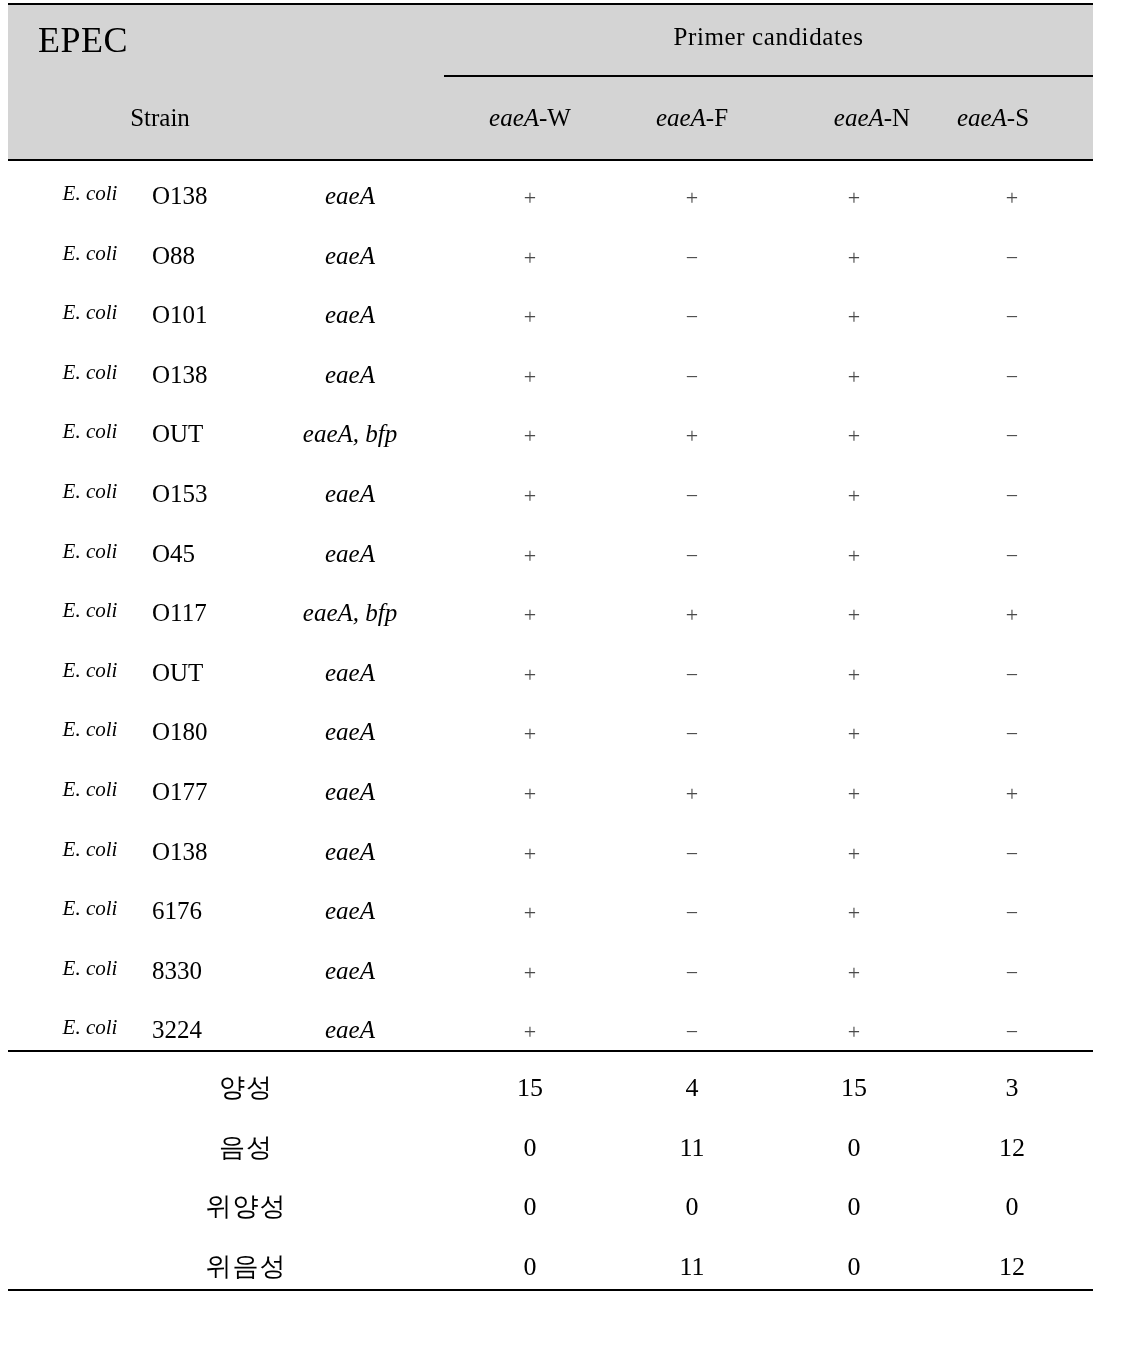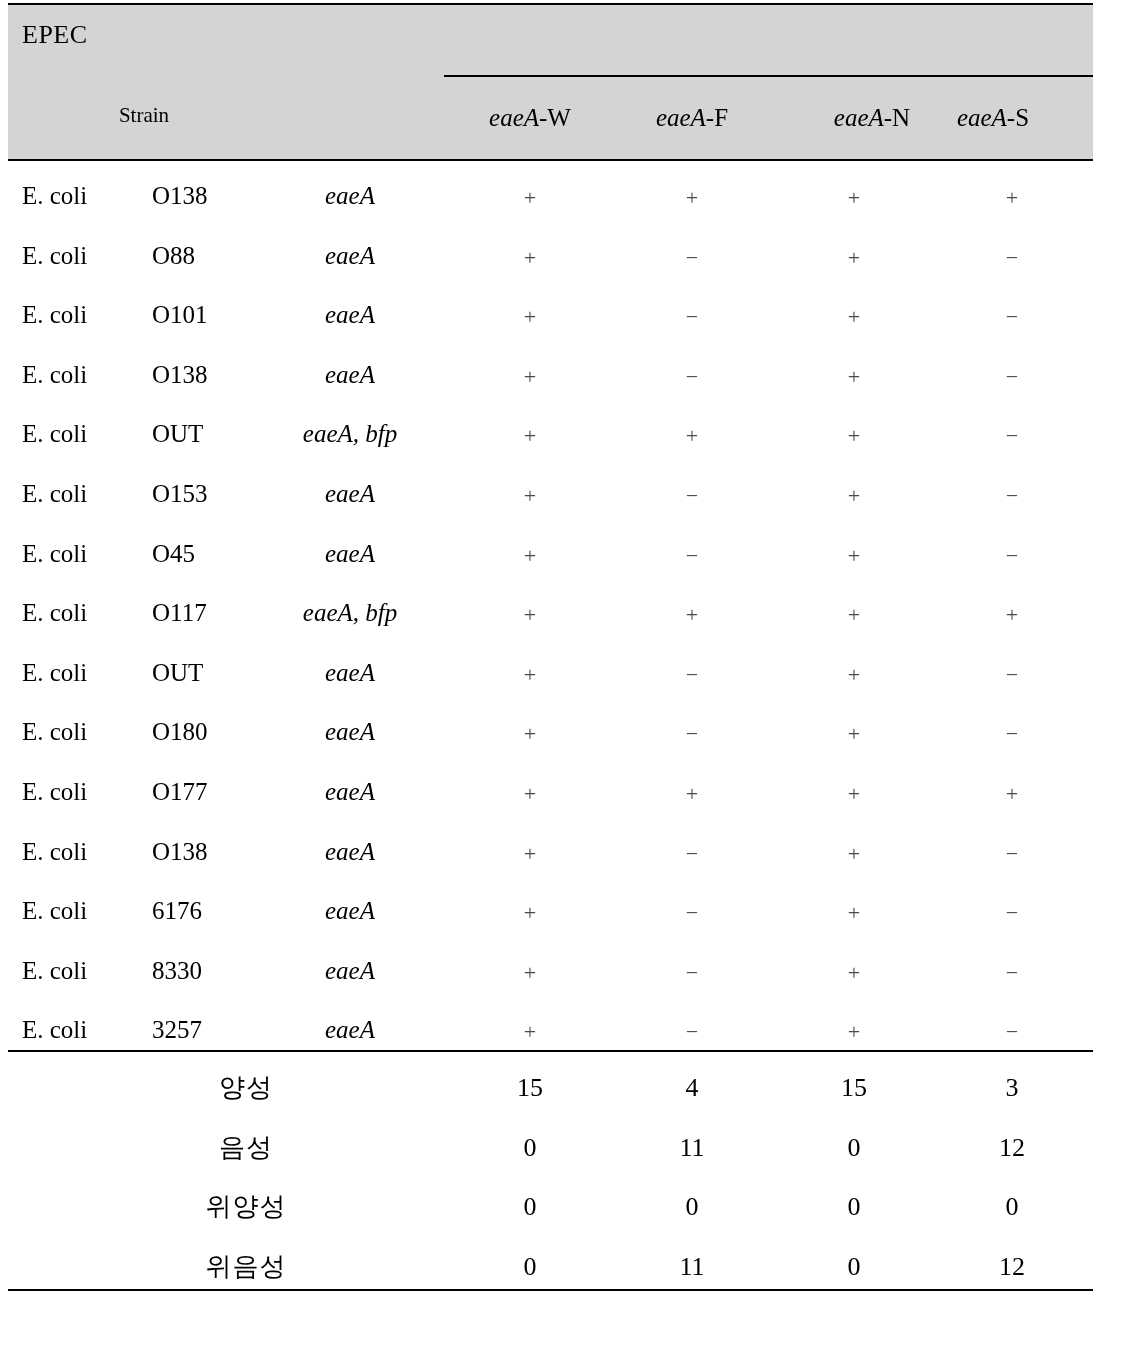--- a/index.html
+++ b/index.html
@@ -41,47 +41,47 @@
     position: absolute;
     left: 8px;
     top: 5px;
     width: 1085px;
     height: 154px;
     background: #d4d4d4;
   }
 
   .epec-label {
     position: absolute;
-    left: 22px;
+    left: 38px;
     top: 22px;
-    font-size: 26px;
+    font-size: 36px;
     letter-spacing: 0.5px;
     line-height: 1;
     white-space: nowrap;
   }
 
   .primer-title {
     position: absolute;
     left: 444px;
     top: 24px;
     width: 649px;
     text-align: center;
     font-size: 25px;
     letter-spacing: 0.6px;
     line-height: 1;
     white-space: nowrap;
   }
 
   .hdr-strain {
     position: absolute;
-    left: 70px;
+    left: 86px;
     top: 105px;
     width: 148px;
     text-align: center;
-    font-size: 21px;
+    font-size: 25px;
     line-height: 1;
     white-space: nowrap;
   }
 
   .hdr-virulence {
     position: absolute;
     left: 256px;
     top: 88px;
     width: 188px;
     font-size: 24px;
@@ -107,22 +107,23 @@
   .cell {
     position: absolute;
     top: 0;
     line-height: 1;
     white-space: nowrap;
   }
 
   .c-species {
     left: 22px;
     width: 136px;
-    text-align: left;
-    font-size: 25px;
+    text-align: center;
+    font-style: italic;
+    font-size: 21px;
   }
   .c-strain {
     left: 152px;
     width: 110px;
     text-align: left;
     font-size: 25px;
   }
   .c-virulence {
     left: 256px;
     width: 188px;
@@ -167,20 +168,21 @@
 
   <div class="header-band"></div>
 
   <div class="rule rule-top"></div>
   <div class="rule rule-subhead"></div>
   <div class="rule rule-headend"></div>
   <div class="rule rule-summary"></div>
   <div class="rule rule-bottom"></div>
 
   <div class="epec-label">EPEC</div>
+  <div class="primer-title">Primer candidates</div>
   <div class="hdr-strain">Strain</div>
 
   <div id="primer-headers">
       <div class="hdr-primer" style="left: 449px;"><i>eaeA</i><span>-W</span></div>
       <div class="hdr-primer" style="left: 611px;"><i>eaeA</i><span>-F</span></div>
       <div class="hdr-primer" style="left: 791px;"><i>eaeA</i><span>-N</span></div>
       <div class="hdr-primer" style="left: 912px;"><i>eaeA</i><span>-S</span></div>
     </div>
 
   <div id="rows-container">
@@ -305,21 +307,21 @@
         <div class="cell c-species">E. coli</div>
         <div class="cell c-strain">8330</div>
         <div class="cell c-virulence">eaeA</div>
         <div class="cell c-mark" style="left: 449px; top: 4px;">+</div>
         <div class="cell c-mark neg" style="left: 611px; top: 4px;">−</div>
         <div class="cell c-mark" style="left: 773px; top: 4px;">+</div>
         <div class="cell c-mark neg" style="left: 931px; top: 4px;">−</div>
       </div>
       <div class="row" style="top: 1017.4px;">
         <div class="cell c-species">E. coli</div>
-        <div class="cell c-strain">3257</div>
+        <div class="cell c-strain">3224</div>
         <div class="cell c-virulence">eaeA</div>
         <div class="cell c-mark" style="left: 449px; top: 4px;">+</div>
         <div class="cell c-mark neg" style="left: 611px; top: 4px;">−</div>
         <div class="cell c-mark" style="left: 773px; top: 4px;">+</div>
         <div class="cell c-mark neg" style="left: 931px; top: 4px;">−</div>
       </div>
     </div>
 
   <div id="summary-container">
       <div class="srow" style="top: 1075px;">

